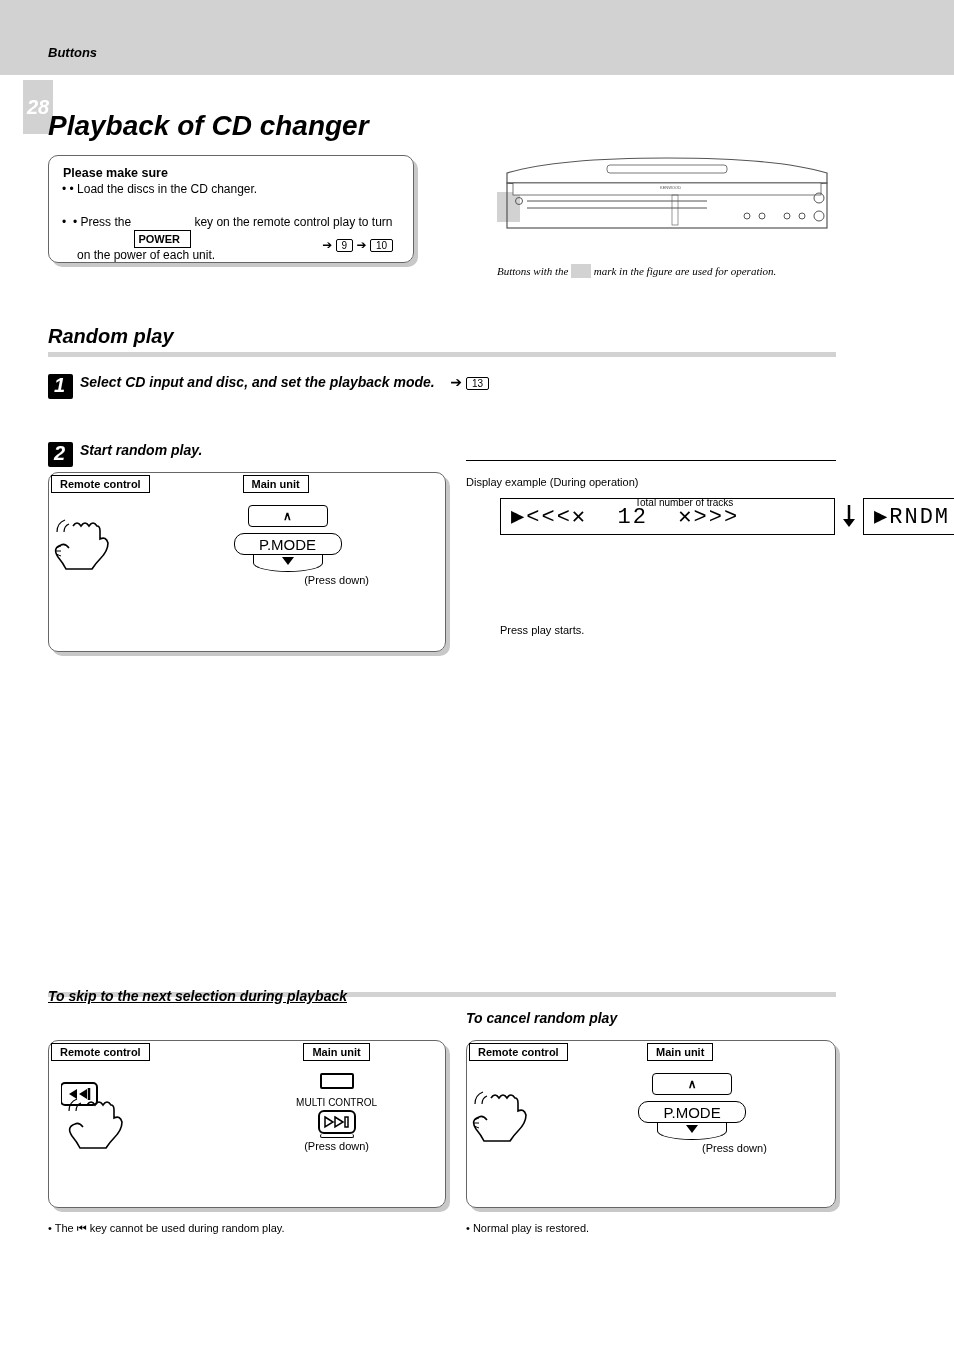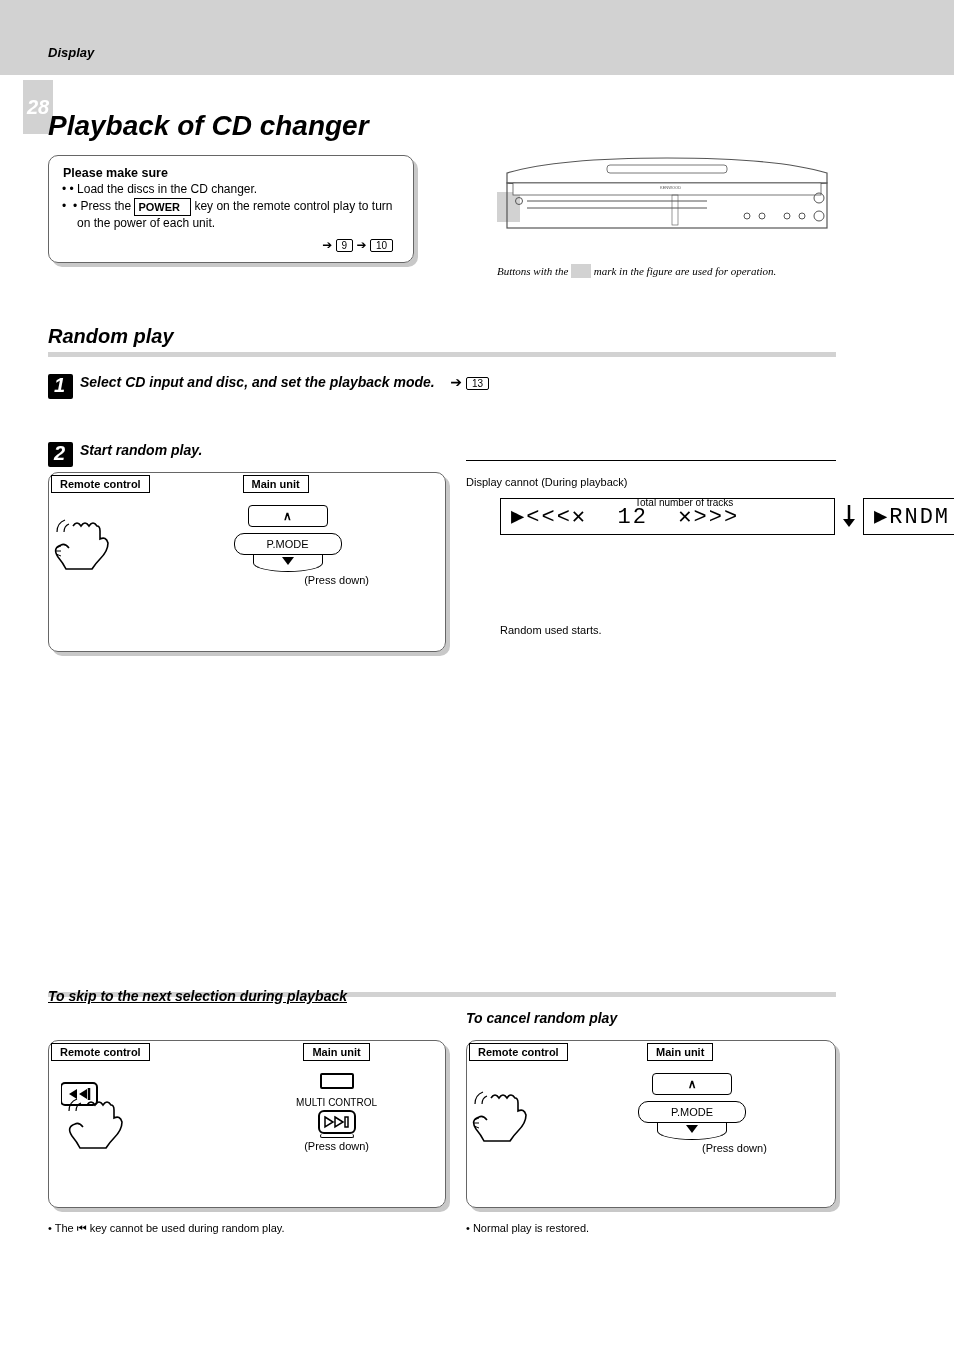--- a/index.html
+++ b/index.html
@@ -29,21 +29,21 @@
     border: 1px solid #666; border-radius: 10px;
     box-shadow: 4px 4px 0 #c8c8c8;
     padding: 10px 14px;
   }
   .top-box .prep { font-size: 12.5px; font-weight: bold; }
   .top-box ul { list-style: none; margin-top: 2px; font-size: 12px; }
   .top-box li { line-height: 1.3; padding-left: 6px; text-indent: -7px; }
   .top-box li::before { content: "\2022\00a0"; }
   .top-box .button-rect {
     display: inline-block; border: 1px solid #000; padding: 1px 10px; font-size: 11px;
-    font-weight: bold; vertical-align: middle; background: #fff;
+    font-weight: bold; vertical-align: middle; background: #fff; margin-top: 32px;
   }
   .page-ref {
     display: inline-block; border: 1px solid #000; padding: 0 5px; border-radius: 2px;
     font-size: 10px; position: relative;
   }
 
   .device-area { position: absolute; left: 497px; top: 153px; width: 340px; }
   .device-caption { position: absolute; left: 497px; top: 265px; font-size: 11px; font-style: italic; font-family: Liberation Serif, serif; }
   .device-caption .highlight { background: #d2d2d2; padding: 1px 3px; }
 
@@ -103,36 +103,36 @@
   .rocker {
     width: 90px; display: flex; flex-direction: column; align-items: center;
   }
   .rocker .top-btn {
     width: 80px; height: 22px; border: 1.5px solid #000; border-radius: 4px;
     display: flex; align-items: center; justify-content: center; font-weight: bold;
     margin-bottom: 6px;
   }
   .rocker .mid-btn {
     width: 108px; height: 22px; border: 1.5px solid #000; border-radius: 10px;
-    display: flex; align-items: center; justify-content: center; font-size: 11px;
+    display: flex; align-items: center; justify-content: center; font-size: 15px;
   }
   .rocker .bot-btn {
     width: 70px; height: 18px; border: 1.5px solid #000; border-top: none;
     border-radius: 0 0 50% 50%; margin-top: -1px;
   }
   .down-tri { width: 0; height: 0; border-left: 6px solid transparent; border-right: 6px solid transparent; border-top: 8px solid #000; }
 
   svg.device-svg { width: 340px; }
   .device-highlight-rect { position: absolute; left: 497px; top: 192px; width: 23px; height: 30px; background: #d2d2d2; }
 </style>
 </head>
 <body>
 
 <div class="header-band"></div>
-<div class="header-label">Display</div>
+<div class="header-label">Buttons</div>
 <div class="page-number">28</div>
 <div class="title">Playback of CD changer</div>
 
 <div class="top-box">
   <div class="prep">Please make sure</div>
   <ul>
     <li><span style="display:contents">• Load the discs in the CD changer.</span></li>
     <li>
       <span>• Press the</span>
       <span class="button-rect">POWER</span>
@@ -202,33 +202,33 @@
       <div class="top-btn">∧</div>
       <div class="mid-btn">P.MODE</div>
       <div class="bot-btn">
           <div class="down-tri" style="margin:3px auto 0;"></div>
         </div>
     </div>
     <div style="text-align:center;font-size:11px;margin-top:2px;">(Press down)</div>
   </div>
 </div>
 
-<div class="display-note">Display cannot (During playback)</div>
+<div class="display-note">Display example (During operation)</div>
 <div class="total-tracks">Total number of tracks</div>
 <div class="lcd-area">
   <div class="lcd-col">
     <div class="lcd" style="width:335px;">▶&lt;&lt;&lt;✕  12  ✕&gt;&gt;&gt;</div>
     <svg width="16" height="24">
         <line x1="8" y1="0" x2="8" y2="16" stroke="#000" stroke-width="2.5"></line>
         <path d="M2 14 L8 22 L14 14 Z" fill="#000"></path>
       </svg>
     <div class="lcd" style="width:182px;align-self:flex-start;">▶RNDM 02</div>
   </div>
 </div>
-<div class="rndm-caption">Random used starts.</div>
+<div class="rndm-caption">Press play starts.</div>
 
 <div class="hr-thick" style="top:992px;"></div>
 
 <div class="section-bottom-title">To skip to the next selection during playback</div>
 <div class="panel panel-sec2">
   <div class="col" style="width:48%;">
     <span class="col-label-rect">Remote control</span><br>
     <div style="position:relative;margin-top:14px;margin-left:10px;">
       <svg width="100" height="70" viewBox="0 0 100 70">
         <rect x="0" y="2" width="36" height="22" rx="4" fill="none" stroke="#000" stroke-width="2"></rect>

